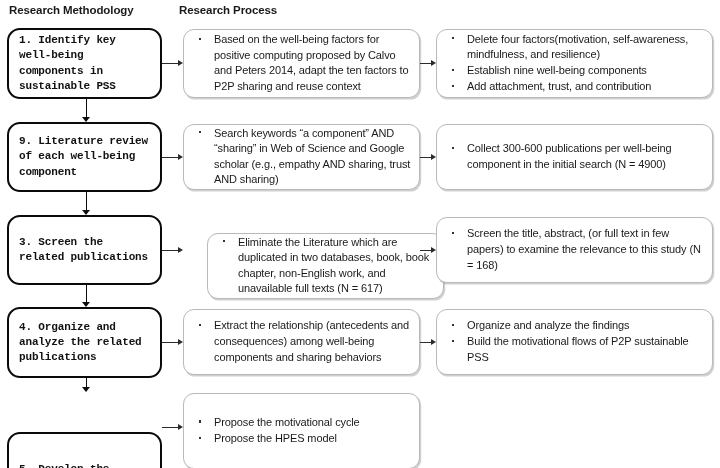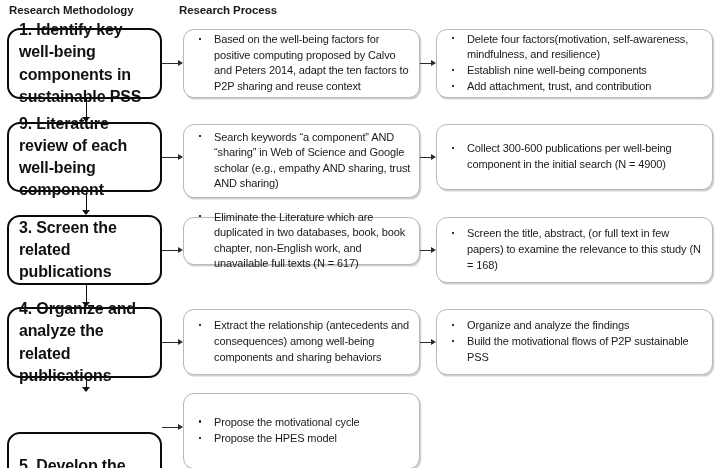--- a/index.html
+++ b/index.html
@@ -54,25 +54,26 @@
   .box-detail {
     border: 1.1px solid #b9b9b9;
     box-shadow: 1.2px 1.6px 0 0 rgba(150,150,150,0.45);
     padding: 5px 8px 5px 6px;
     align-items: center;
   }
   .box-mid   { left: 183px; width: 237px; }
   .box-right { left: 436px; width: 277px; }
 
   .stage-text {
-    font-size: 16px;
+    font-size: 11px;
     font-weight: 600;
     line-height: 1.38;
     letter-spacing: -0.15px;
     color: #111111;
+    font-family: Liberation Mono, monospace;
   }
 
   
   ul.bullets {
     margin: 0;
     padding: 0;
     list-style: none;
     width: 100%;
   }
   ul.bullets li {
@@ -177,21 +178,21 @@
 </div>
 
 <div class="flow-row" style="top:122px;height:70px;">
   <div class="box box-stage" style="top:0;height:70px;">
     <span class="stage-text">9. Literature review of each well-being component</span>
   </div>
   <div class="arrow-h" style="left:162px;top:31px;width:21px;">
     <div class="shaft"></div>
     <div class="head"></div>
   </div>
-  <div class="box box-detail box-mid" style="top:2px;height:74px;">
+  <div class="box box-detail box-mid" style="top:2px;height:66px;">
     <ul class="bullets">
       <li><span class="dot"></span><span>Search keywords “a component” AND “sharing” in Web of Science  and Google scholar (e.g., empathy AND sharing, trust AND sharing)</span></li>
     </ul>
   </div>
   <div class="arrow-h" style="left:420px;top:31px;width:16px;">
     <div class="shaft"></div>
     <div class="head"></div>
   </div>
   <div class="box box-detail box-right" style="top:2px;height:66px;">
     <ul class="bullets">
@@ -206,21 +207,21 @@
 </div>
 
 <div class="flow-row" style="top:215px;height:70px;">
   <div class="box box-stage" style="top:0;height:70px;">
     <span class="stage-text">3. Screen the related publications</span>
   </div>
   <div class="arrow-h" style="left:162px;top:31px;width:21px;">
     <div class="shaft"></div>
     <div class="head"></div>
   </div>
-  <div class="box box-detail box-mid" style="top:2px;height:48px;">
+  <div class="box box-detail box-mid" style="top:18px;height:66px;margin-left:24px;">
     <ul class="bullets">
       <li><span class="dot"></span><span>Eliminate the Literature which are duplicated in two databases, book, book chapter, non-English work, and unavailable full texts (N = 617)</span></li>
     </ul>
   </div>
   <div class="arrow-h" style="left:420px;top:31px;width:16px;">
     <div class="shaft"></div>
     <div class="head"></div>
   </div>
   <div class="box box-detail box-right" style="top:2px;height:66px;">
     <ul class="bullets">

